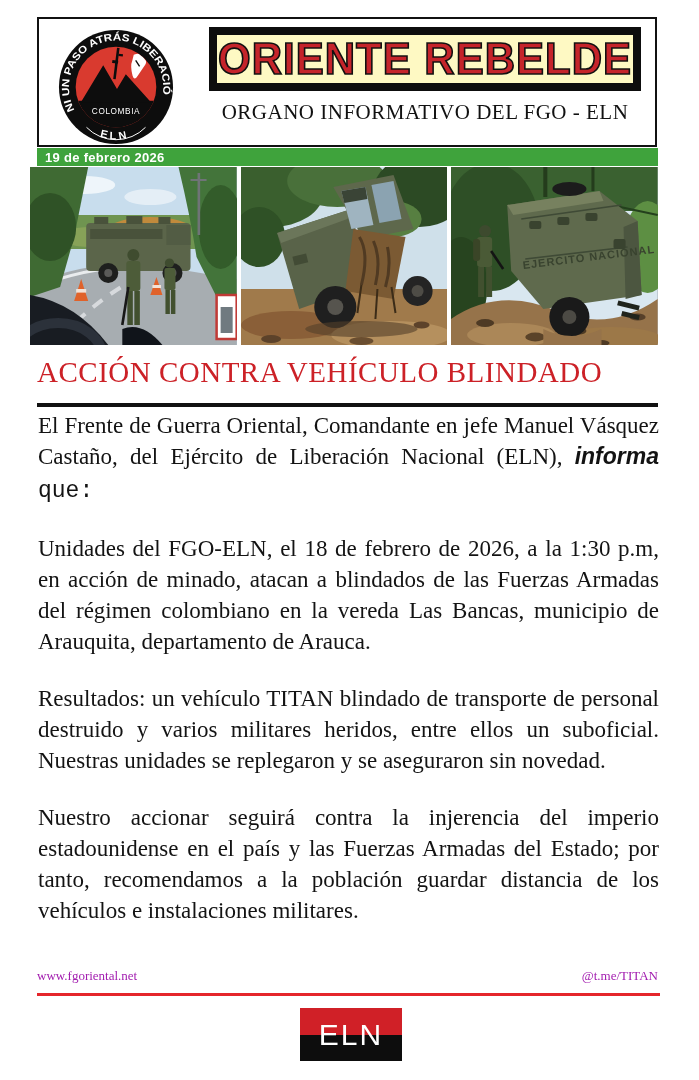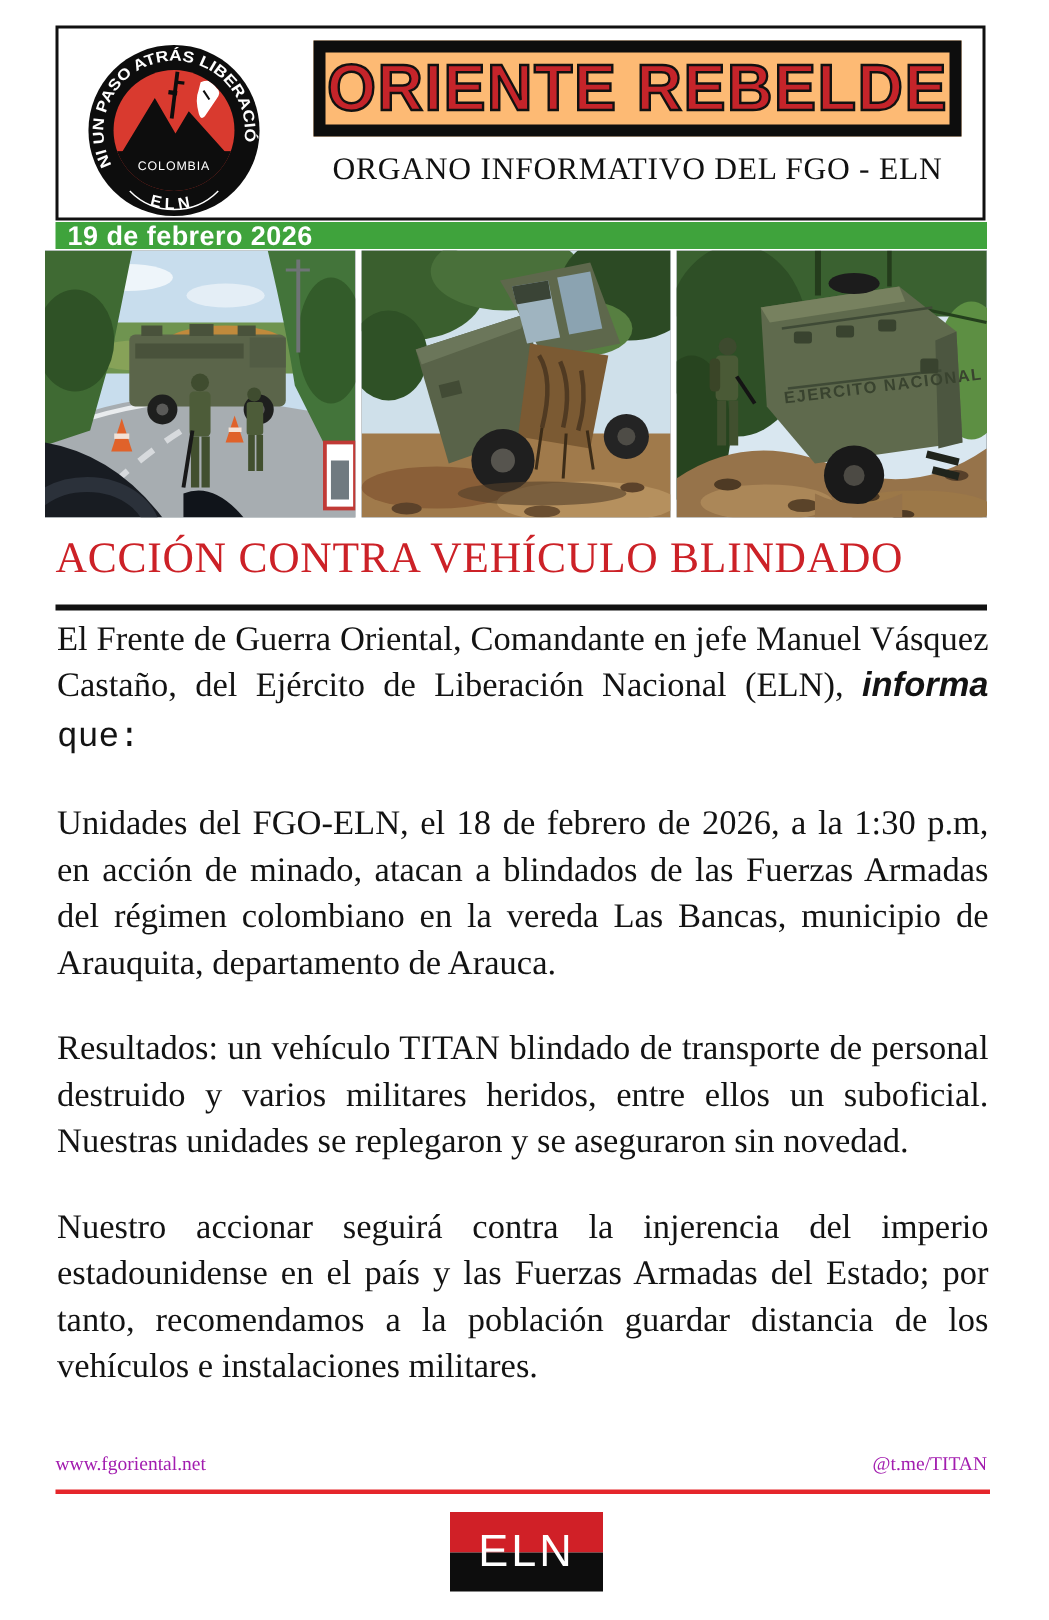--- a/index.html
+++ b/index.html
@@ -2,27 +2,27 @@
 <html><head>
 <meta charset="utf-8">
 <style>
   html,body{margin:0;padding:0;background:#ffffff;}
   body{width:699px;height:1080px;position:relative;font-family:"Liberation Serif",serif;overflow:hidden;}
 
   
   .header-box{position:absolute;left:37px;top:17px;width:616px;height:126px;border:2px solid #111;background:#fff;}
   .logo-wrap{position:absolute;left:18px;top:9px;width:118px;height:118px;}
   .mast-right{position:absolute;left:170px;top:8px;width:432px;height:112px;}
-  .title-frame{border:8px solid #0d0d0d;background:#fdba74;height:48px;display:flex;align-items:center;justify-content:center;}
+  .title-frame{border:8px solid #0d0d0d;background:#fef9c3;height:48px;display:flex;align-items:center;justify-content:center;}
   .mast-title{font-family:"Liberation Sans",sans-serif;font-weight:700;font-size:42px;letter-spacing:1px;color:#c5242a;-webkit-text-stroke:1.6px #111;transform:scaleY(1.04);white-space:nowrap;}
   .mast-subtitle{margin-top:9px;text-align:center;font-family:"Liberation Serif",serif;font-size:21px;color:#111;letter-spacing:.5px;white-space:nowrap;}
 
   
   .date-bar{position:absolute;left:37px;top:148px;width:621px;height:18px;background:#3fa33c;display:flex;align-items:center;}
-  .date-bar span{color:#fff;font-family:"Liberation Sans",sans-serif;font-weight:700;font-size:18px;padding-left:8px;letter-spacing:.3px;}
+  .date-bar span{color:#fff;font-family:"Liberation Sans",sans-serif;font-weight:700;font-size:13px;padding-left:8px;letter-spacing:.3px;}
 
   
   .photos{position:absolute;left:30px;top:167px;width:628px;height:178px;display:flex;gap:4px;}
   .photo{flex:1;height:178px;overflow:hidden;background:#8a8f93;}
   .photo svg{display:block;width:100%;height:100%;}
 
   
   .headline{position:absolute;left:37px;top:356px;width:621px;text-align:left;font-size:29px;color:#cc2127;letter-spacing:.5px;white-space:nowrap;}
   .rule-black{position:absolute;left:37px;top:403px;width:621px;height:3.5px;background:#111;}
   .article{position:absolute;left:38px;top:410px;width:621px;color:#131313;}

